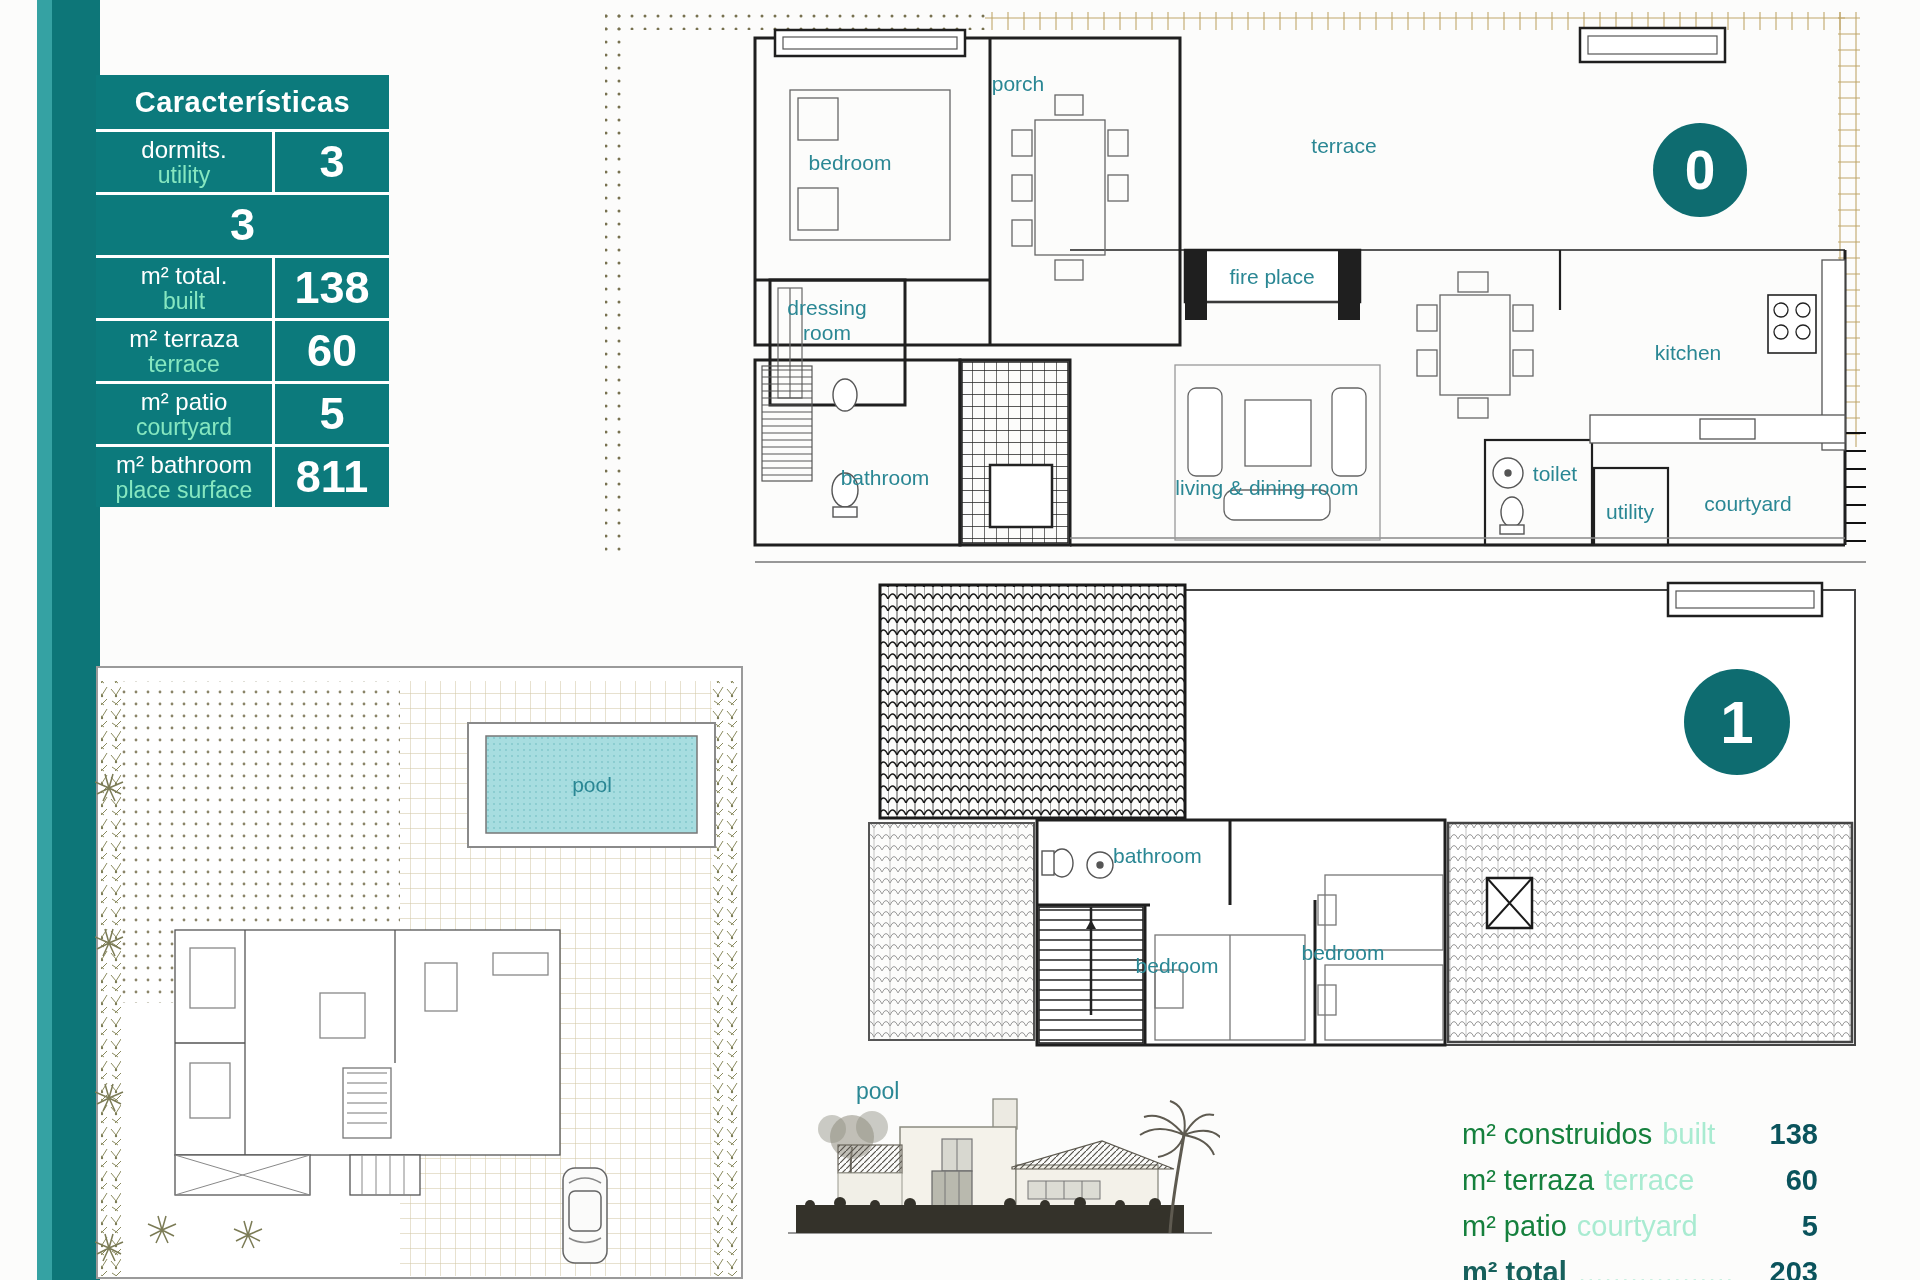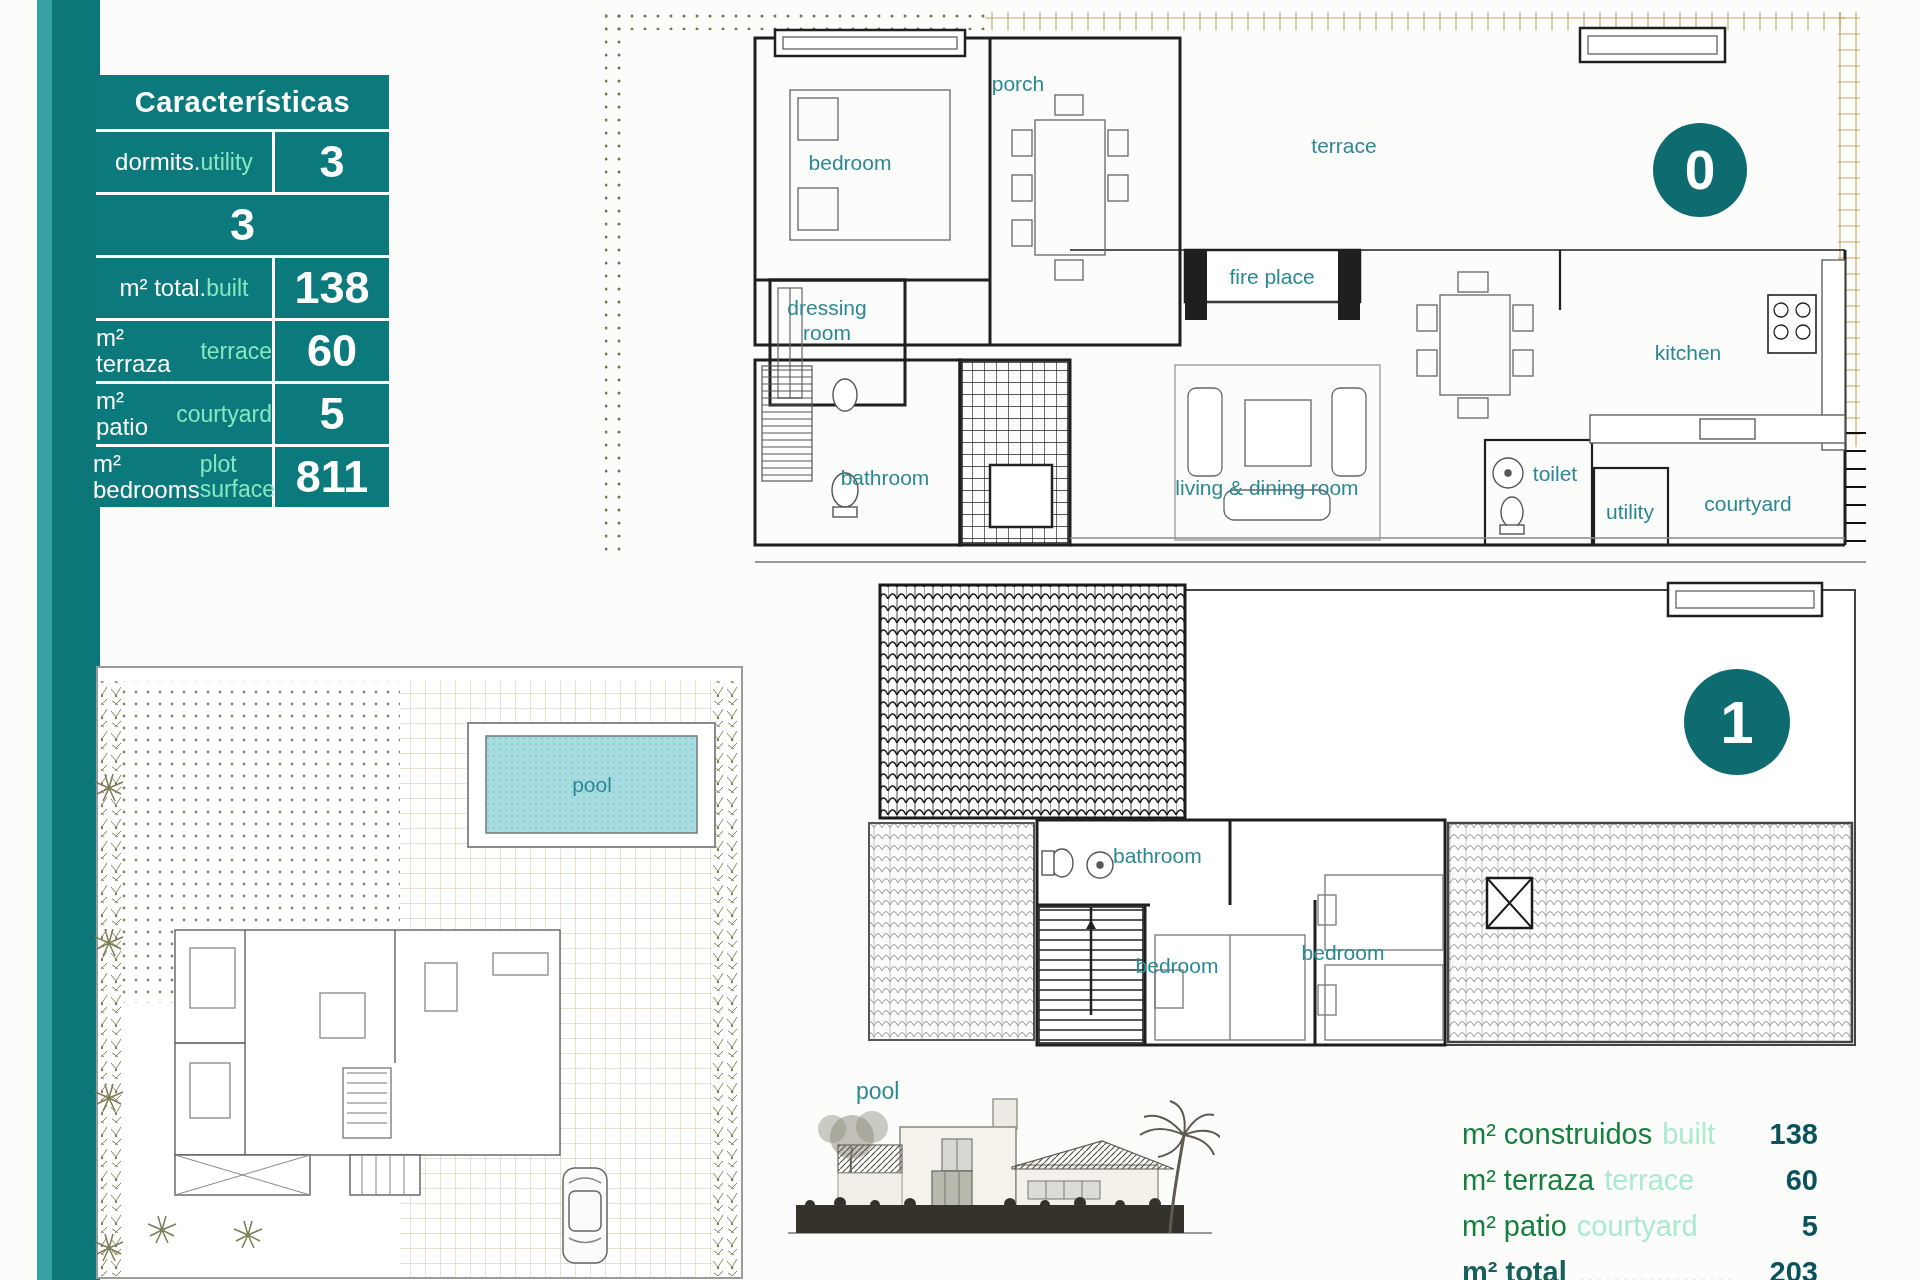--- a/index.html
+++ b/index.html
@@ -7,21 +7,21 @@
         font-family:"Liberation Sans",sans-serif;text-decoration:underline;}
   .abs{position:absolute;}
   
   #leftbar{left:37px;top:0;width:63px;height:1280px;
            background:linear-gradient(90deg,#35a2a3 0 24%,#0d7678 24%);}
   
   #chartable{left:96px;top:75px;width:293px;display:flex;flex-direction:column;gap:3px;background:#ffffff;}
   .tbl-header{background:#0c7a7c;color:#ffffff;font-weight:bold;font-size:29px;height:54px;
               display:flex;align-items:center;justify-content:center;letter-spacing:.5px;}
   .tbl-row{display:flex;gap:3px;height:60px;}
-  .tbl-label{background:#0c7a7c;width:176px;display:flex;flex-direction:row;align-items:center;justify-content:center;line-height:1.08;}
+  .tbl-label{background:#0c7a7c;width:176px;display:flex;flex-direction:column;align-items:center;justify-content:center;line-height:1.08;}
   .tbl-label .es{color:#ffffff;font-size:24px;}
   .tbl-label .en{color:#86e7c0;font-size:23px;}
   .tbl-value{background:#0c7a7c;flex:1;display:flex;align-items:center;justify-content:center;
              color:#ffffff;font-size:45px;font-weight:bold;}
   
   .badge{border-radius:50%;background:#0e6c70;color:#ffffff;font-weight:bold;
          display:flex;align-items:center;justify-content:center;}
   #badge0{left:1653px;top:123px;width:94px;height:94px;font-size:55px;}
   #badge1{left:1684px;top:669px;width:106px;height:106px;font-size:60px;}
   
@@ -74,22 +74,22 @@
     </div>
     <div class="tbl-row">
       <div class="tbl-label">
         <span class="es">m² patio</span>
         <span class="en">courtyard</span>
       </div>
       <div class="tbl-value">5</div>
     </div>
     <div class="tbl-row">
       <div class="tbl-label">
-        <span class="es">m² bedrooms</span>
-        <span class="en">plot surface</span>
+        <span class="es">m² bathroom</span>
+        <span class="en">place surface</span>
       </div>
       <div class="tbl-value">811</div>
     </div>
   </div>
 
   <svg class="abs" style="left:600px;top:10px;" width="1270" height="560" viewBox="0 0 1270 560">
     <defs>
       <pattern id="p0dots" width="13" height="13" patternUnits="userSpaceOnUse">
         <circle cx="6" cy="6" r="1.5" fill="#77714f"></circle>
       </pattern>

